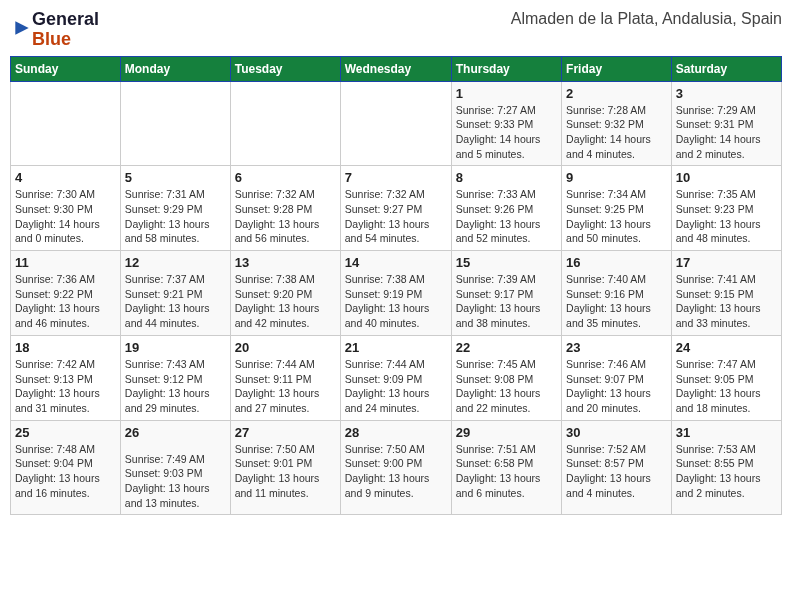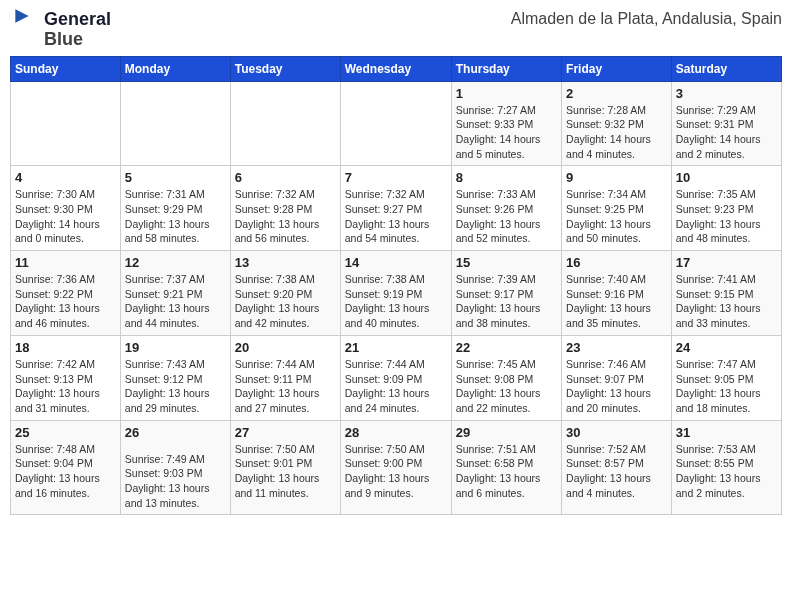--- a/index.html
+++ b/index.html
@@ -11,30 +11,31 @@
       padding: 10px;
     }
     .header-area {
       display: flex;
       align-items: flex-start;
       justify-content: space-between;
       margin-bottom: 6px;
     }
     .logo {
       display: flex;
-      gap: 12px;
+      align-items: center;
+      gap: 0;
     }
     .logo-text {
       font-size: 18px;
       font-weight: bold;
       color: #1a1a2e;
       line-height: 1.1;
     }
     .logo-general { color: #1a1a2e; }
-    .logo-blue { color: #404040; }
+    .logo-blue { color: #c2410c; }
     .logo-arrow {
       width: 20px;
       height: 20px;
       margin-left: 2px;
       margin-top: -4px;
     }
     .title-area {
       text-align: right;
     }
     .main-title {
@@ -46,21 +47,21 @@
       font-size: 16px;
       color: #444;
       text-align: right;
     }
     .calendar {
       width: 100%;
       border-collapse: collapse;
       font-size: 11px;
     }
     .calendar thead th {
-      background: #1d4ed8;
+      background: #15803d;
       color: #fff;
       padding: 5px 4px;
       text-align: left;
       font-size: 12px;
       border: 1px solid #1a44aa;
     }
     .calendar tbody td {
       border: 1px solid #ccc;
       vertical-align: top;
       padding: 4px;

